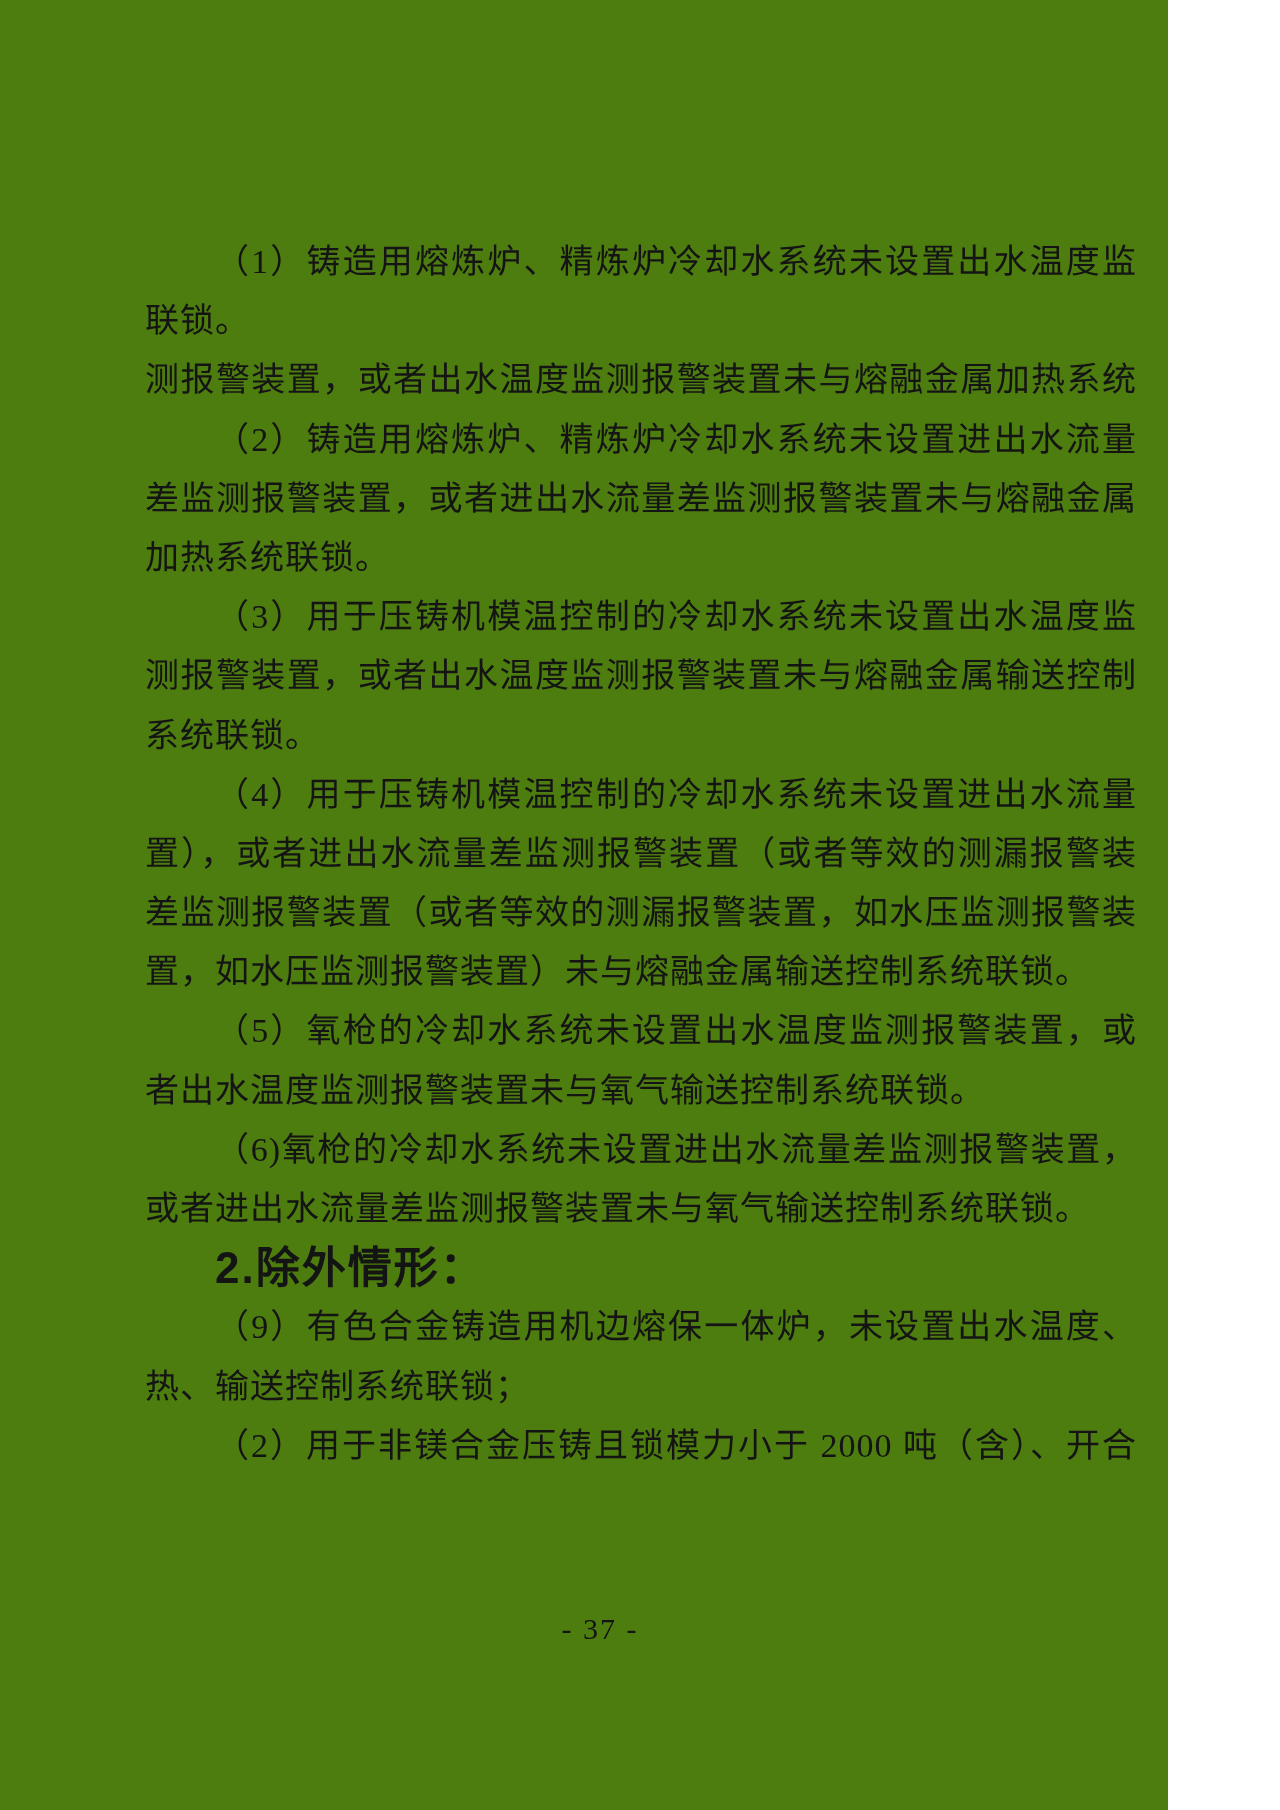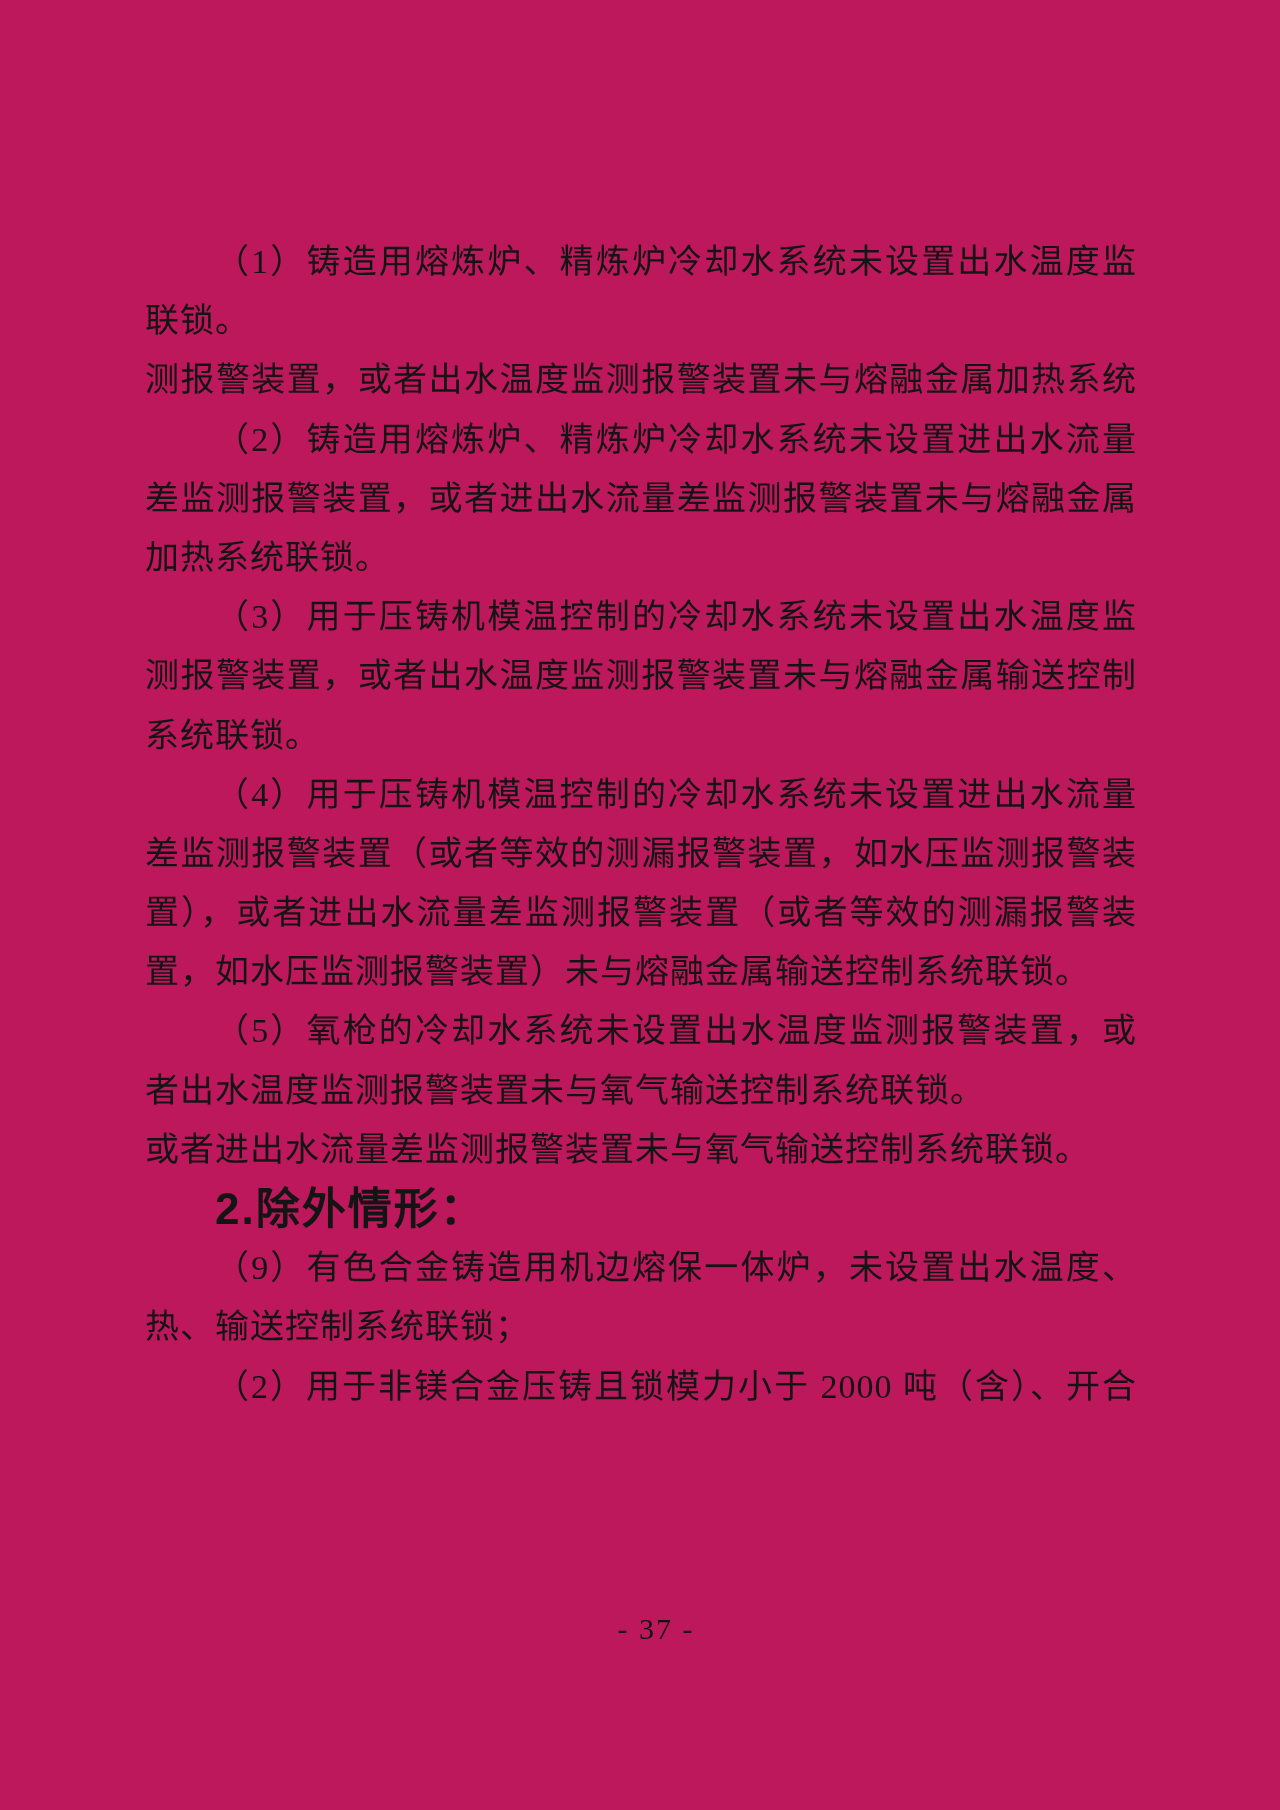--- a/index.html
+++ b/index.html
@@ -2,23 +2,23 @@
 <html lang="zh-CN"><head>
 <meta charset="utf-8">
 <style>
   html, body {
     margin: 0;
     padding: 0;
     background: #ffffff;
   }
   .page {
     position: relative;
-    width: 1280px;
+    width: 1168px;
     height: 1810px;
-    background: #be185d;
+    background: #4d7c0f;
     overflow: hidden;
     font-family: "Liberation Serif", "DejaVu Serif", serif;
     color: #141414;
   }
   .body-text {
     position: absolute;
     left: 145px;
     top: 232px;
     width: 992px;
   }
@@ -67,25 +67,26 @@
       <div class="line fill indent">（1）铸造用熔炼炉、精炼炉冷却水系统未设置出水温度监</div>
       <div class="line">联锁。</div>
       <div class="line fill">测报警装置，或者出水温度监测报警装置未与熔融金属加热系统</div>
       <div class="line fill indent">（2）铸造用熔炼炉、精炼炉冷却水系统未设置进出水流量</div>
       <div class="line fill">差监测报警装置，或者进出水流量差监测报警装置未与熔融金属</div>
       <div class="line">加热系统联锁。</div>
       <div class="line fill indent">（3）用于压铸机模温控制的冷却水系统未设置出水温度监</div>
       <div class="line fill">测报警装置，或者出水温度监测报警装置未与熔融金属输送控制</div>
       <div class="line">系统联锁。</div>
       <div class="line fill indent">（4）用于压铸机模温控制的冷却水系统未设置进出水流量</div>
+      <div class="line fill">置），或者进出水流量差监测报警装置（或者等效的测漏报警装</div>
       <div class="line fill">差监测报警装置（或者等效的测漏报警装置，如水压监测报警装</div>
-      <div class="line fill">置），或者进出水流量差监测报警装置（或者等效的测漏报警装</div>
       <div class="line">置，如水压监测报警装置）未与熔融金属输送控制系统联锁。</div>
       <div class="line fill indent">（5）氧枪的冷却水系统未设置出水温度监测报警装置，或</div>
       <div class="line">者出水温度监测报警装置未与氧气输送控制系统联锁。</div>
+      <div class="line fill indent">（6)氧枪的冷却水系统未设置进出水流量差监测报警装置，</div>
       <div class="line">或者进出水流量差监测报警装置未与氧气输送控制系统联锁。</div>
       <div class="line indent bold">2.除外情形：</div>
       <div class="line fill indent">（9）有色合金铸造用机边熔保一体炉，未设置出水温度、</div>
       <div class="line">热、输送控制系统联锁；</div>
       <div class="line fill indent">（2）用于非镁合金压铸且锁模力小于 2000 吨（含）、开合</div>
     </div>
   <div class="page-number">- 37 -</div>
 </div>
 
 </body></html>

